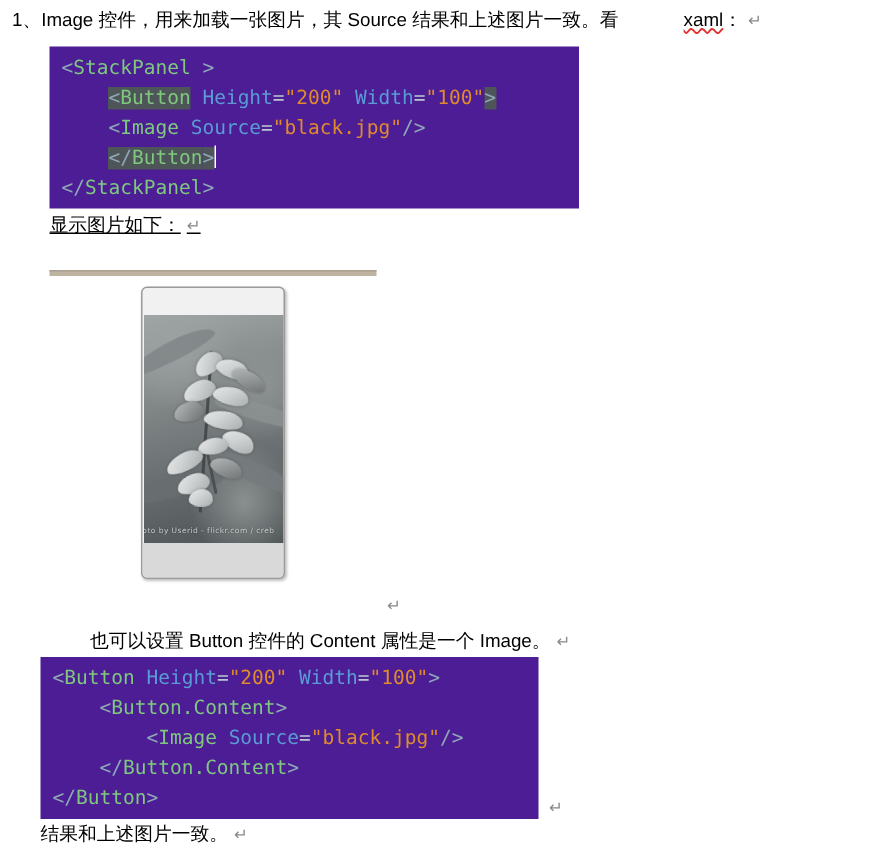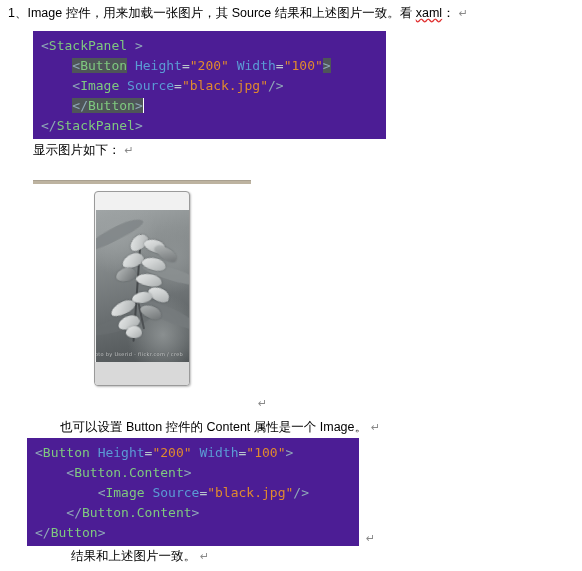--- a/index.html
+++ b/index.html
@@ -27,20 +27,21 @@
   .pilcrow {
     color: #8a8a8a;
     font-size: 11px;
     font-family: "DejaVu Sans", sans-serif;
     padding-left: 4px;
     vertical-align: baseline;
   }
   .misspell {
     text-decoration: underline wavy #e03030;
     text-decoration-skip-ink: none;
+    margin-left: 40px;
   }
 
   
   .code-block {
     position: absolute;
     background: #4c1d95;
     font-family: "DejaVu Sans Mono", "Liberation Mono", monospace;
     font-size: 13px;
     line-height: 20px;
     white-space: pre;
@@ -136,21 +137,21 @@
 </style>
 </head>
 <body>
 
 <div class="doc-line" style="left:8px; top:5px;">
   <span>1、</span><span>Image </span><span>控件，用来加载一张图片，其 </span><span>Source </span><span>结果和上述图片一致。看 </span><span class="misspell">xaml</span><span>：</span><span class="pilcrow">↵</span>
 </div>
 
 <div class="code-block" id="code-1" style="left:33px; top:31px; width:353px; height:108px; padding:5px 0 5px 8px;"><span class="code-line"><span class="tk-punct">&lt;</span><span class="tk-tag">StackPanel</span><span class="tk-punct"> &gt;</span></span><span class="code-line"><span class="tk-punct">    </span><span class="tk-punct hl">&lt;</span><span class="tk-tag hl">Button</span><span class="tk-punct"> </span><span class="tk-attr">Height</span><span class="tk-eq">=</span><span class="tk-str">"200"</span><span class="tk-punct"> </span><span class="tk-attr">Width</span><span class="tk-eq">=</span><span class="tk-str">"100"</span><span class="tk-punct hl">&gt;</span></span><span class="code-line"><span class="tk-punct">    </span><span class="tk-punct">&lt;</span><span class="tk-tag">Image</span><span class="tk-punct"> </span><span class="tk-attr">Source</span><span class="tk-eq">=</span><span class="tk-str">"black.jpg"</span><span class="tk-punct">/&gt;</span></span><span class="code-line"><span class="tk-punct">    </span><span class="tk-punct hl">&lt;/</span><span class="tk-tag hl">Button</span><span class="tk-punct hl">&gt;</span><span class="caret"></span></span><span class="code-line"><span class="tk-punct">&lt;/</span><span class="tk-tag">StackPanel</span><span class="tk-punct">&gt;</span></span></div>
 
-<div class="doc-line" style="left:33px; top:142px;">
+<div class="doc-line" style="left:33px; top:142px;text-decoration:underline;">
   <span>显示图片如下：</span><span class="pilcrow">↵</span>
 </div>
 
 <div class="hrule" style="left:33px; top:180px; width:218px;"></div>
 
 <div class="app-window" style="left:94px; top:191px; width:96px; height:195px;">
 
   <div class="app-window-inner" style="top:170px;"></div>
 
   <div class="photo" style="left:1px; top:18px; width:93px; height:152px;">
@@ -190,15 +191,15 @@
 <div class="doc-line" style="left:60px; top:419px;">
   <span>也可以设置 Button 控件的 Content 属性是一个 Image。</span><span class="pilcrow">↵</span>
 </div>
 
 <div class="code-block" id="code-2" style="left:27px; top:438px; width:332px; height:108px; padding:5px 0 5px 8px;"><span class="code-line"><span class="tk-punct">&lt;</span><span class="tk-tag">Button</span><span class="tk-punct"> </span><span class="tk-attr">Height</span><span class="tk-eq">=</span><span class="tk-str">"200"</span><span class="tk-punct"> </span><span class="tk-attr">Width</span><span class="tk-eq">=</span><span class="tk-str">"100"</span><span class="tk-punct">&gt;</span></span><span class="code-line"><span class="tk-punct">    </span><span class="tk-punct">&lt;</span><span class="tk-tag">Button.Content</span><span class="tk-punct">&gt;</span></span><span class="code-line"><span class="tk-punct">        </span><span class="tk-punct">&lt;</span><span class="tk-tag">Image</span><span class="tk-punct"> </span><span class="tk-attr">Source</span><span class="tk-eq">=</span><span class="tk-str">"black.jpg"</span><span class="tk-punct">/&gt;</span></span><span class="code-line"><span class="tk-punct">    </span><span class="tk-punct">&lt;/</span><span class="tk-tag">Button.Content</span><span class="tk-punct">&gt;</span></span><span class="code-line"><span class="tk-punct">&lt;/</span><span class="tk-tag">Button</span><span class="tk-punct">&gt;</span></span></div>
 
 <div class="doc-line" style="left:362px; top:530px;">
   <span class="pilcrow">↵</span>
 </div>
 
-<div class="doc-line" style="left:27px; top:548px;margin-left:44px;">
+<div class="doc-line" style="left:27px; top:548px;">
   <span>结果和上述图片一致。</span><span class="pilcrow">↵</span>
 </div>
 
 </body></html>

